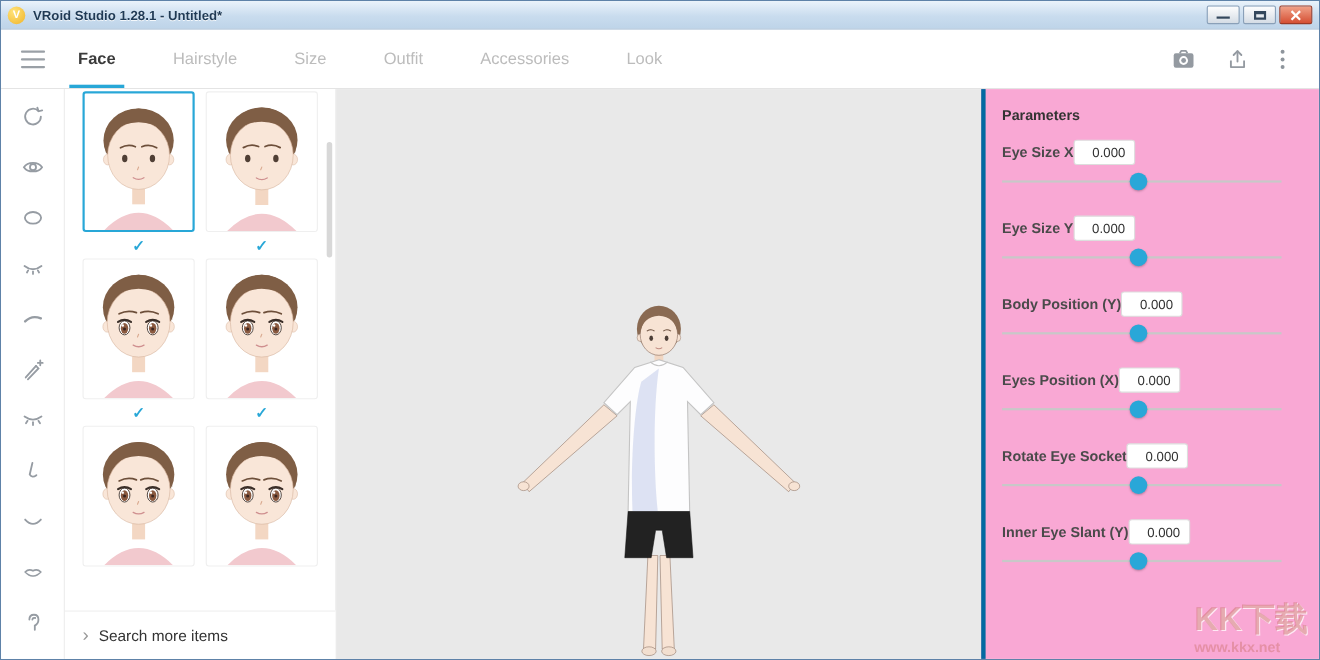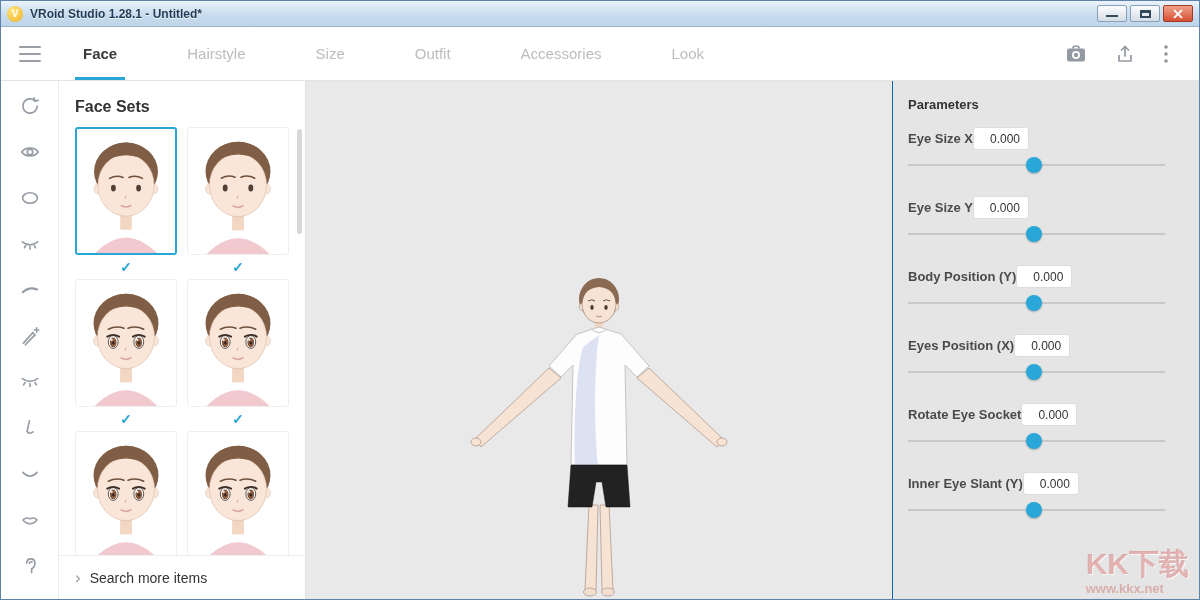--- a/index.html
+++ b/index.html
@@ -17,21 +17,21 @@
   .glyph-max{position:absolute;left:9px;top:4px;width:11px;height:8px;border:2px solid #33475c;border-top-width:3px}
   .glyph-close{position:absolute;inset:0}
   .glyph-close::before,.glyph-close::after{content:"";position:absolute;left:50%;top:50%;width:11px;height:2px;background:#fff}
   .glyph-close::before{transform:translate(-50%,-50%) rotate(45deg)}
   .glyph-close::after{transform:translate(-50%,-50%) rotate(-45deg)}
 
   
   .navbar{height:54px;background:#fff;border-bottom:1px solid #e4e4e4;display:flex;align-items:stretch;padding:0 18px;flex:0 0 auto}
   .hamburger{align-self:center;width:22px;height:16px;display:flex;flex-direction:column;justify-content:space-between;cursor:pointer}
   .hamburger i{display:block;height:2px;background:#9aa0a6;border-radius:1px}
-  .tabs{display:flex;margin-left:42px;gap:70px}
+  .tabs{display:flex;margin-left:30px;gap:52px}
   .tab{display:flex;align-items:center;font-size:15px;color:#bcbcbc;position:relative;cursor:pointer;white-space:nowrap}
   .tab.active{color:#3b3b3b;font-weight:bold}
   .tab.active::after{content:"";position:absolute;left:-8px;right:-8px;bottom:0;height:3px;background:#28a7d7}
   .nav-actions{margin-left:auto;display:flex;gap:28px;align-items:center;padding-right:12px}
   .icon-btn{background:none;border:none;cursor:pointer;display:flex;align-items:center;justify-content:center;padding:0}
 
   
   .content{flex:1;display:flex;min-height:0}
 
   .tool-rail{width:58px;border-right:1px solid #ebebeb;background:#fff;display:flex;flex-direction:column;align-items:center;padding-top:8px;gap:13px;flex:0 0 auto}
@@ -46,21 +46,21 @@
   .thumb-card svg{width:100%;height:100%;display:block}
   .check-cell{height:24px;display:flex;align-items:center;justify-content:center;color:#28a7d7;font-size:14px;font-weight:bold}
   .panel-scrollbar{position:absolute;top:48px;right:3px;width:5px;height:105px;background:#d8d8d8;border-radius:3px}
   .search-more{height:44px;border-top:1px solid #efefef;display:flex;align-items:center;gap:9px;padding:0 16px;background:#fff;cursor:pointer;flex:0 0 auto}
   .search-chevron{color:#9a9a9a;font-size:17px;line-height:1}
   .search-label{font-size:14px;font-weight:normal;color:#333}
 
   .viewport{flex:1;background:#e9e9e9;position:relative;overflow:hidden}
   .character{position:absolute;left:50%;bottom:0;transform:translateX(-50%)}
 
-  .params{width:307px;background:#e5e5e5;border-left:1px solid #0369a1;padding:16px 34px 0 15px;position:relative;flex:0 0 auto}
+  .params{width:307px;background:#f9a8d4;border-left:4px solid #0369a1;padding:16px 34px 0 15px;position:relative;flex:0 0 auto}
   .params-title{font-size:13px;color:#333;font-weight:bold;margin-bottom:15px}
   .param-row{margin-bottom:21px}
   .param-head{display:flex;align-items:center;justify-content:flex-start;margin-bottom:5px}
   .param-label{font-size:13px;font-weight:bold;color:#4a4a4a}
   .param-value{width:56px;height:23px;background:#fff;border:1px solid #ddd;border-radius:3px;font-size:12px;color:#333;display:flex;align-items:center;justify-content:flex-end;padding-right:8px;cursor:text}
   .slider{position:relative;height:20px;cursor:pointer}
   .slider-track{position:absolute;left:0;right:0;top:9px;height:2px;background:#c8c8c8}
   .slider-handle{position:absolute;top:2px;left:calc(49% - 8px);width:16px;height:16px;border-radius:50%;background:#29a7d8;box-shadow:0 1px 2px rgba(0,0,0,.25)}
 
   .watermark{position:absolute;right:10px;bottom:3px;text-align:left;pointer-events:none;z-index:5}
@@ -242,21 +242,20 @@
       </button>
       <button class="rail-btn">
         <svg width="22" height="22" viewBox="0 0 20 20" fill="none" stroke="#969ca3" stroke-width="1.5" stroke-linecap="round">
           <path d="M7 7.5 Q7 3.5 10.8 3.5 Q14.5 3.5 14.5 7.5 Q14.5 11 11.5 12.5 L11.5 16"></path>
             <path d="M9.5 7.5 Q9.8 5.8 11.8 6.2"></path>
         </svg>
       </button>
     </div>
 
     <div class="face-panel">
-      <div class="face-panel-title">Face Sets</div>
       <div class="thumb-scroll">
         <div class="thumb-grid">
           <button class="thumb-card selected">
             <svg viewBox="0 0 100 128">
                 <use href="#face-a"></use>
               </svg>
           </button>
           <button class="thumb-card">
             <svg viewBox="0 0 100 128">
                 <use href="#face-a"></use>

